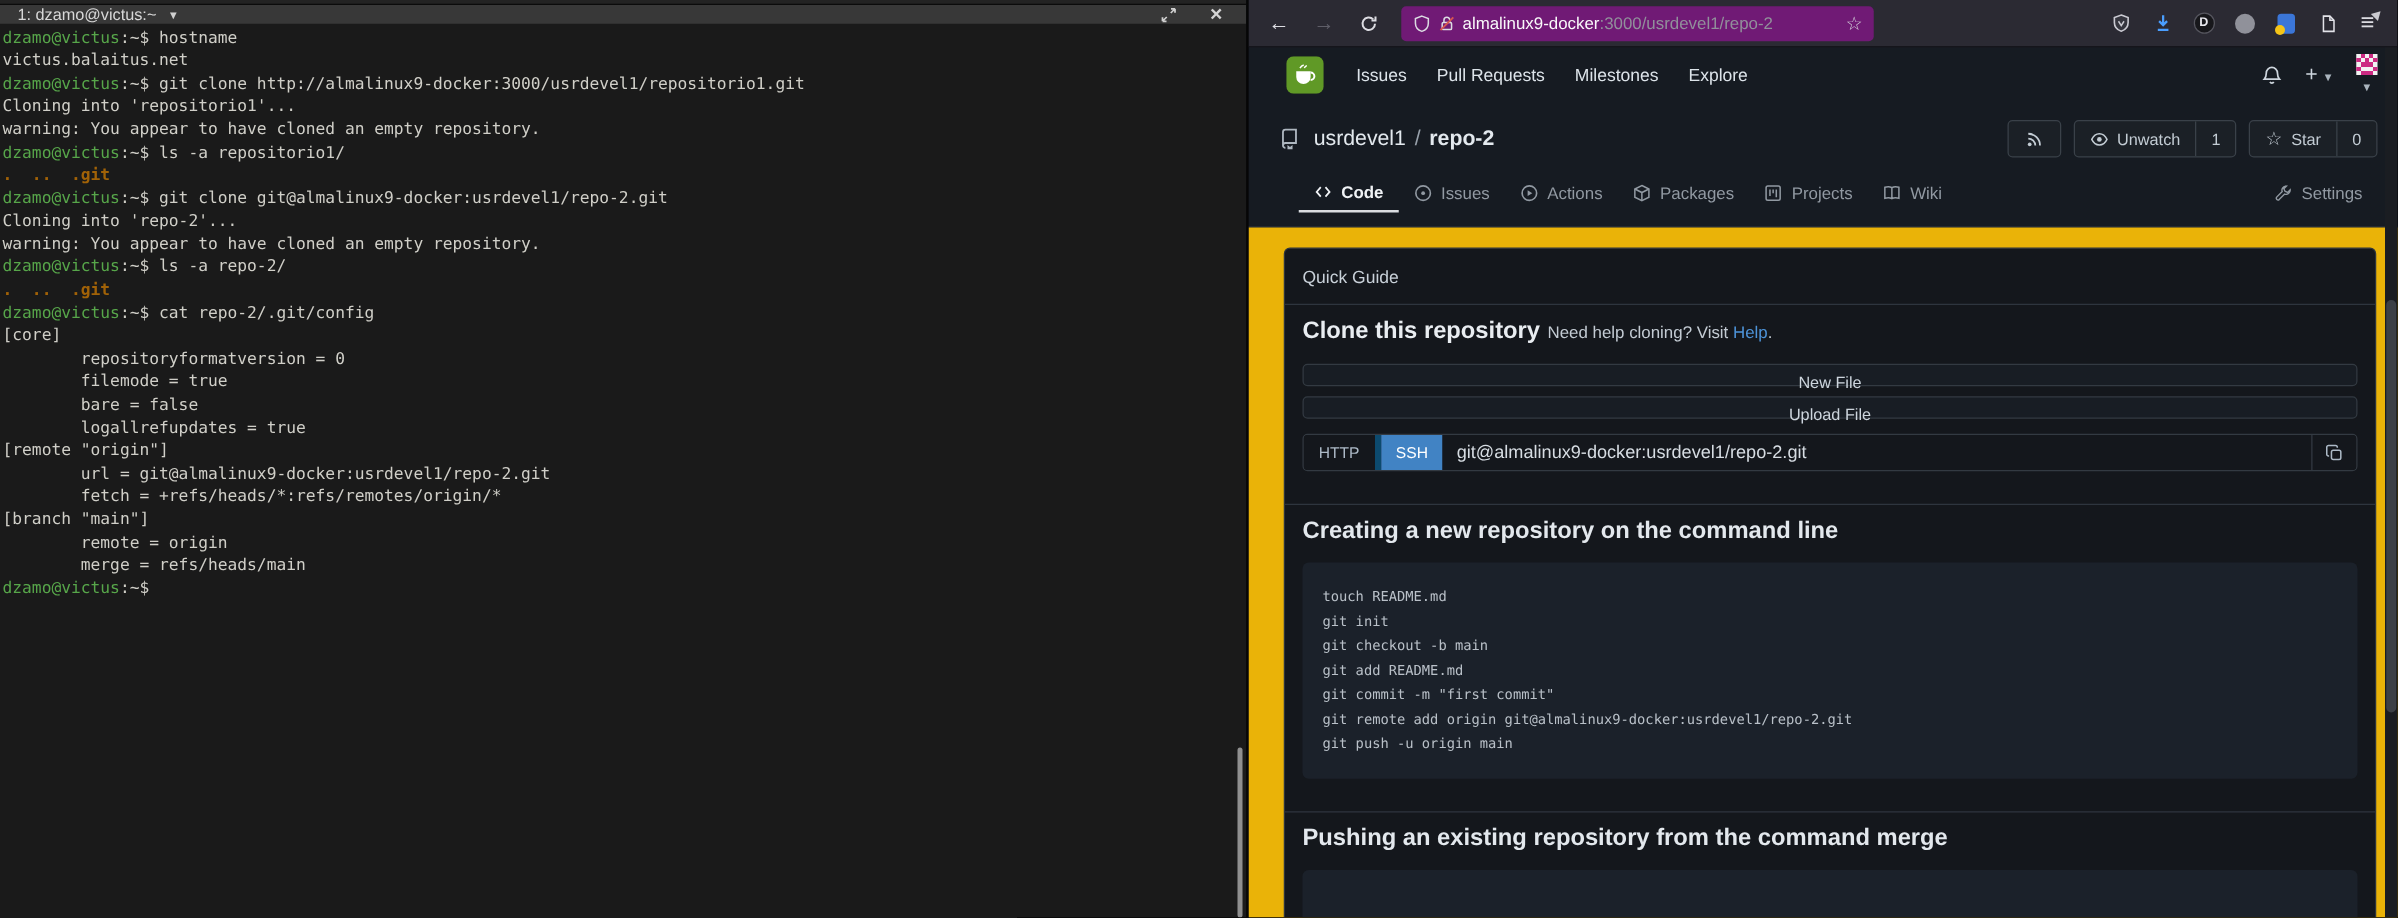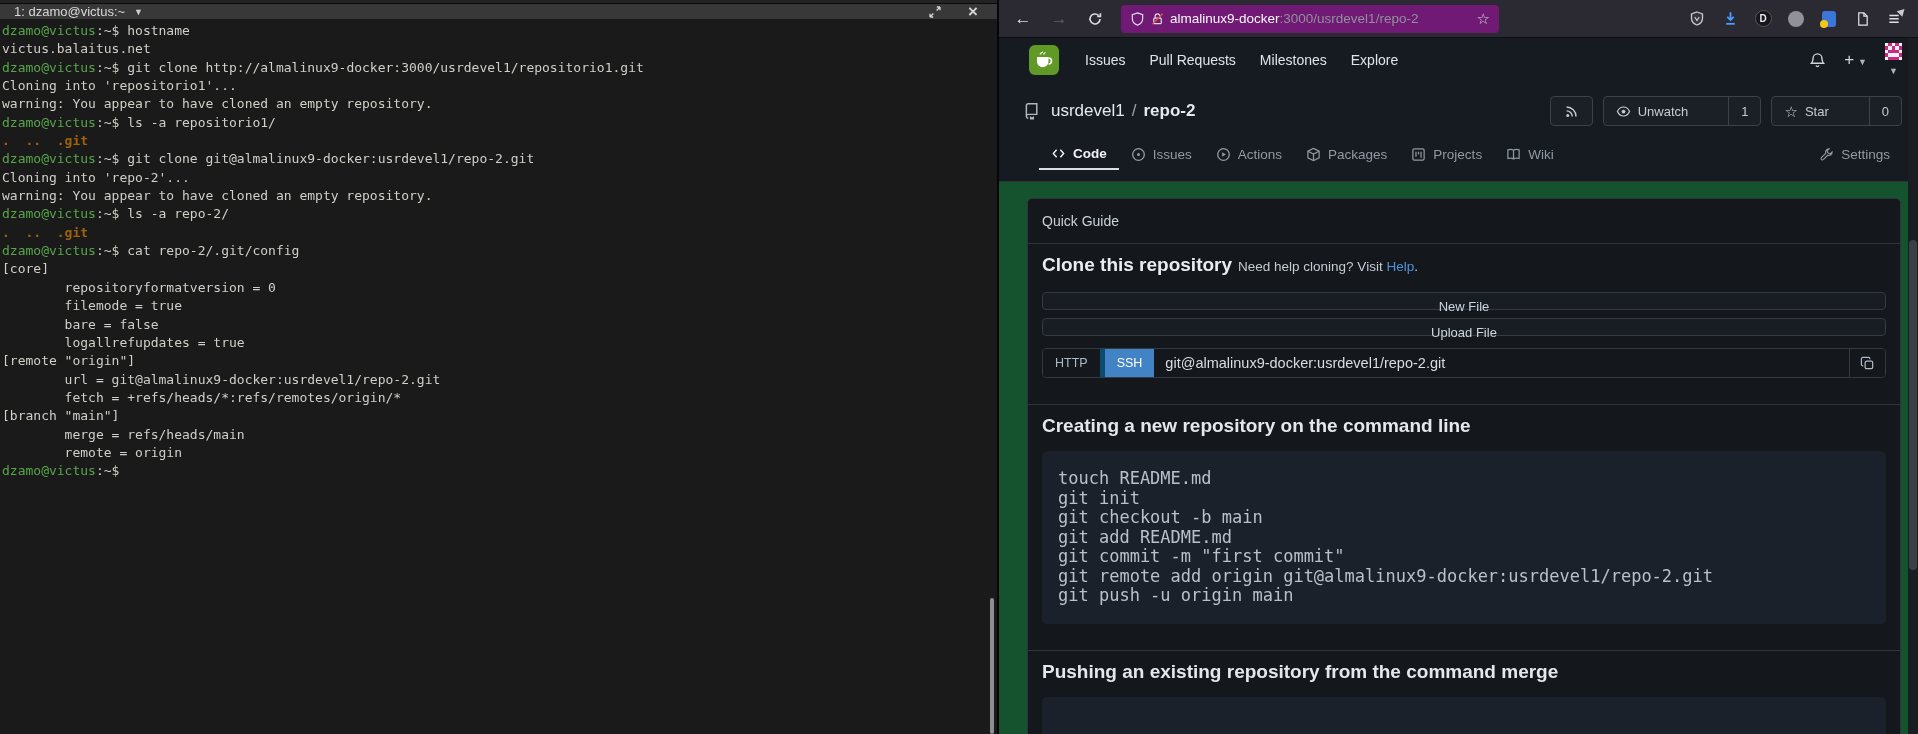--- a/index.html
+++ b/index.html
@@ -51,50 +51,50 @@
   .g-plus { font-size:17px; }
   .g-caret { font-size:9px; color:#aab4bd; margin-left:4px; }
   .g-avatar { width:17px; height:17px; border-radius:3px; overflow:hidden; }
 
   .g-repohead { display:flex; align-items:center; padding:14px 16px 12px 24px; }
   .repo-title { display:flex; align-items:center; font-size:17px; color:#e3e9ee; margin-left:10px; }
   .repo-owner { font-weight:400; }
   .repo-slash { color:#98a1ab; margin:0 7px; }
   .repo-name { font-weight:700; }
   .head-btns { margin-left:auto; display:flex; align-items:stretch; gap:10px; }
-  .btn-group { display:flex; align-items:stretch; border:1px solid #3a4149; border-radius:4px; background:#1b2026; overflow:hidden; height:30px; color:#c3ccd4; font-size:13px;gap:28px; }
+  .btn-group { display:flex; align-items:stretch; border:1px solid #3a4149; border-radius:4px; background:#1b2026; overflow:hidden; height:30px; color:#c3ccd4; font-size:13px; }
   .btn-main { display:flex; align-items:center; gap:7px; padding:0 12px; }
   .btn-count { display:flex; align-items:center; padding:0 12px; border-left:1px solid #3a4149; }
   .btn-square { padding:0 13px; display:flex; align-items:center; }
 
   .g-tabs { display:flex; align-items:stretch; height:44px; padding:0 16px 12px 40px; border-bottom:1px solid #2d333b; }
   .g-tab { display:flex; align-items:center; gap:7px; padding:0 12px; font-size:13.5px; color:#9199a2; margin-bottom:-1px; }
   .g-tab.active { color:#f0f3f6; border-bottom:2px solid #dadde1; font-weight:600; }
   .g-tab.right { margin-left:auto; }
   .g-tab svg { flex:0 0 auto; }
 
   
-  .g-content { flex:1; background:#14532d; padding:16px 17px 2px 28px; overflow:hidden; }
+  .g-content { flex:1; background:#eab308; padding:16px 17px 2px 28px; overflow:hidden; }
   .gg-container { border:1px solid #2e353e; border-radius:5px; background:#14171c; }
   .gg-header { padding:14px; font-size:14px; line-height:16px; color:#c9d1d9; border-bottom:1px solid #2e353e; }
   .gg-seg { padding:10px 14px 26px; border-bottom:1px solid #2e353e; }
   .gg-seg.last { border-bottom:none; }
   .clone-h { font-size:19px; line-height:22px; color:#e9edf1; font-weight:600; }
   .clone-sub { font-size:13.5px; font-weight:400; color:#c3cbd3; margin-left:6px; }
   .g-link { color:#4d93d8; }
   .gbtn { display:block; width:100%; height:18px; background:#181d24; border:1px solid #333a42; border-radius:4px; color:#cdd5dd; font-size:13px; text-align:center; line-height:28px; cursor:default; }
   .gbtn.first { margin-top:14px; }
   .gbtn + .gbtn { margin-top:8px; }
   .clonebar { margin-top:12px; display:flex; align-items:stretch; height:30px; border:1px solid #333a42; border-radius:4px; overflow:hidden; }
   .proto { display:flex; align-items:center; padding:0 12px; font-size:12.5px; color:#adbac7; background:#14171c; border-right:5px solid #0c4a6e; }
   .proto.active { background:#4183c4; color:#fff; border-right:none; }
   .clone-input { flex:1; background:#14171c; border:none; outline:none; color:#d7dde3; font-size:14.5px; padding:0 11px; font-family:"Liberation Sans", sans-serif; }
   .copy-btn { width:36px; display:flex; align-items:center; justify-content:center; color:#adbac7; border-left:1px solid #333a42; background:#14171c; }
   .sec-h { font-size:19px; line-height:22px; color:#e3e8ed; font-weight:600; }
-  .codeblock { margin-top:14px; background:#1b212a; border-radius:5px; padding:18px 16px; font-family:"DejaVu Sans Mono", monospace; font-size:17px; line-height:19.5px; color:#b9c0c8; white-space:pre; min-height:60px; }
+  .codeblock { margin-top:14px; background:#1b212a; border-radius:5px; padding:18px 16px; font-family:"DejaVu Sans Mono", monospace; font-size:11px; line-height:19.5px; color:#b9c0c8; white-space:pre; min-height:60px; }
 
   
   .b-scrolltrack { position:absolute; right:0; top:38px; bottom:0; width:10px; background:#1a1d22; }
   .b-scrollthumb { position:absolute; left:1px; width:8px; top:202px; height:330px; background:#3c4046; border-radius:4px; }
 
   svg { display:block; }
 </style>
 </head>
 <body>
 
@@ -131,22 +131,22 @@
       <div><span class="tg">dzamo@victus</span><span class="tf">:~$ cat repo-2/.git/config</span></div>
       <div><span class="tf">[core]</span></div>
       <div><span class="tf">        repositoryformatversion = 0</span></div>
       <div><span class="tf">        filemode = true</span></div>
       <div><span class="tf">        bare = false</span></div>
       <div><span class="tf">        logallrefupdates = true</span></div>
       <div><span class="tf">[remote "origin"]</span></div>
       <div><span class="tf">        url = git@almalinux9-docker:usrdevel1/repo-2.git</span></div>
       <div><span class="tf">        fetch = +refs/heads/*:refs/remotes/origin/*</span></div>
       <div><span class="tf">[branch "main"]</span></div>
+      <div><span class="tf">        remote = origin</span></div>
       <div><span class="tf">        merge = refs/heads/main</span></div>
-      <div><span class="tf">        remote = origin</span></div>
       <div><span class="tg">dzamo@victus</span><span class="tf">:~$ </span></div>
     </div>
   <div class="t-scrollthumb"></div>
 </section>
 
 <section class="browser">
 
   <div class="b-toolbar">
     <span class="tb-btn">←</span>
     <span class="tb-btn dim">→</span>

